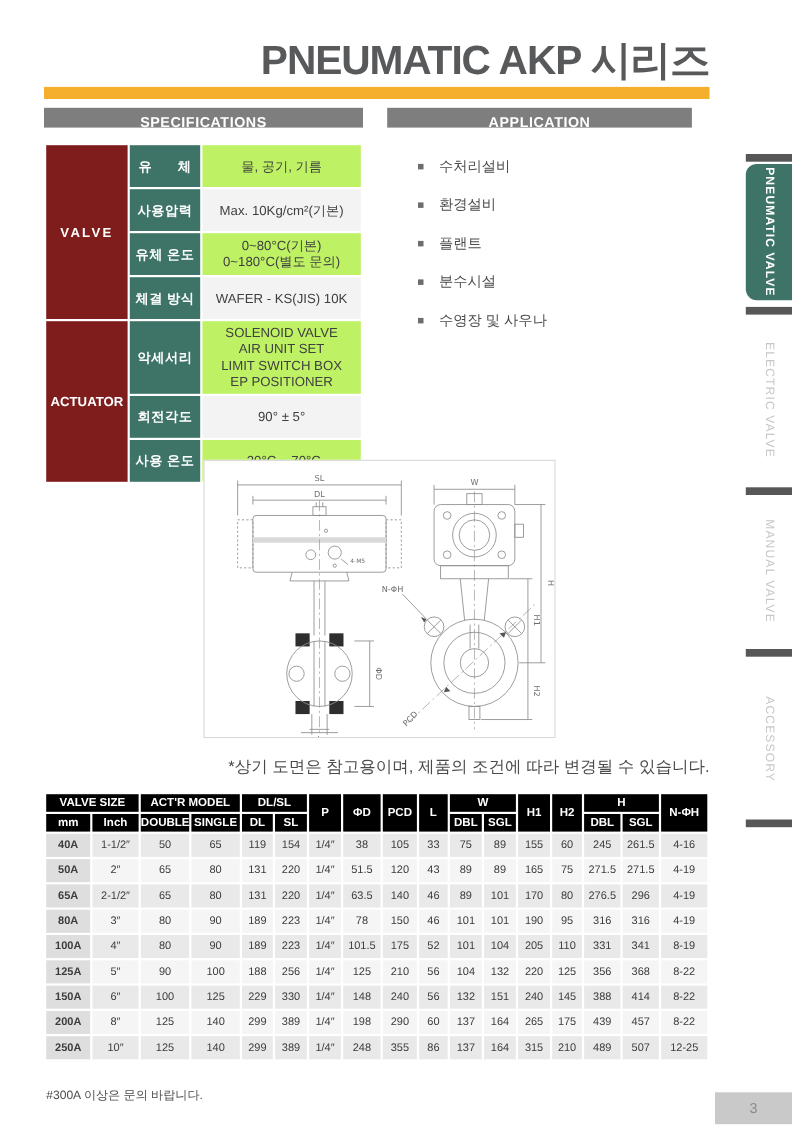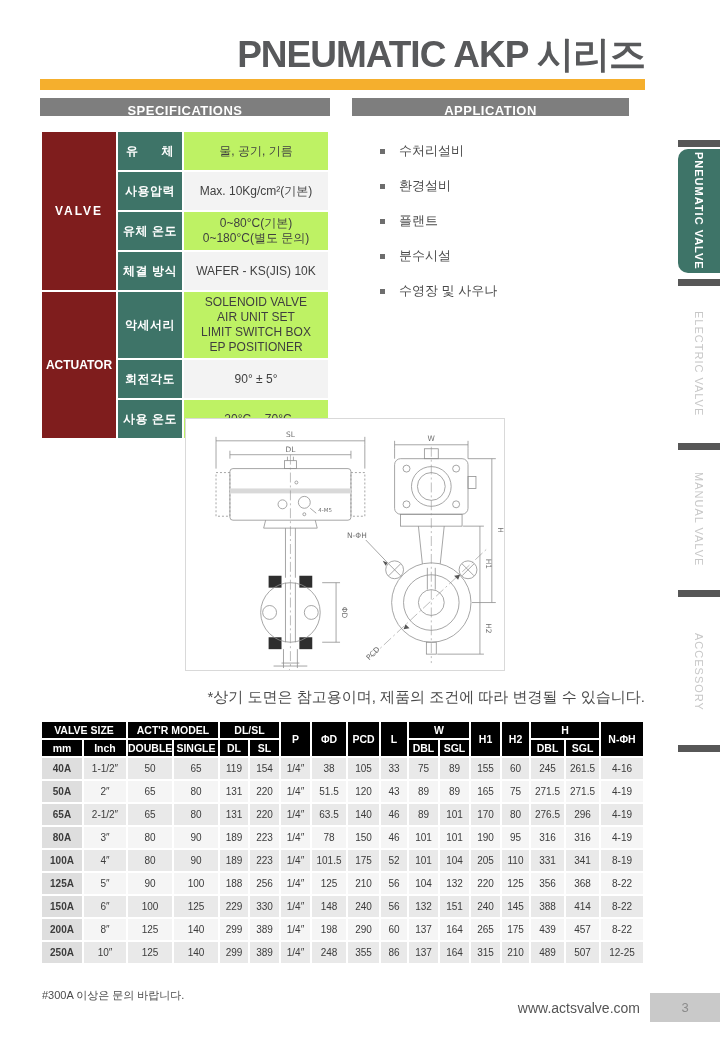--- a/index.html
+++ b/index.html
@@ -493,21 +493,20 @@
           <td>210</td>
           <td>489</td>
           <td>507</td>
           <td>12-25</td>
         </tr>
       </tbody>
   </table>
 
   <div class="footnote">#300A 이상은 문의 바랍니다.</div>
 
-  <div class="website">www.actsvalve.com</div>
   <div class="page-num-box">3</div>
 
   <div class="side-bar-seg" style="top:140px"></div>
   <div class="tab-active">
     <span>PNEUMATIC VALVE</span>
   </div>
   <div class="side-bar-seg" style="top:279px"></div>
   <div class="tab-inactive" style="top:292px;height:143px">
     <span>ELECTRIC VALVE</span>
   </div>

